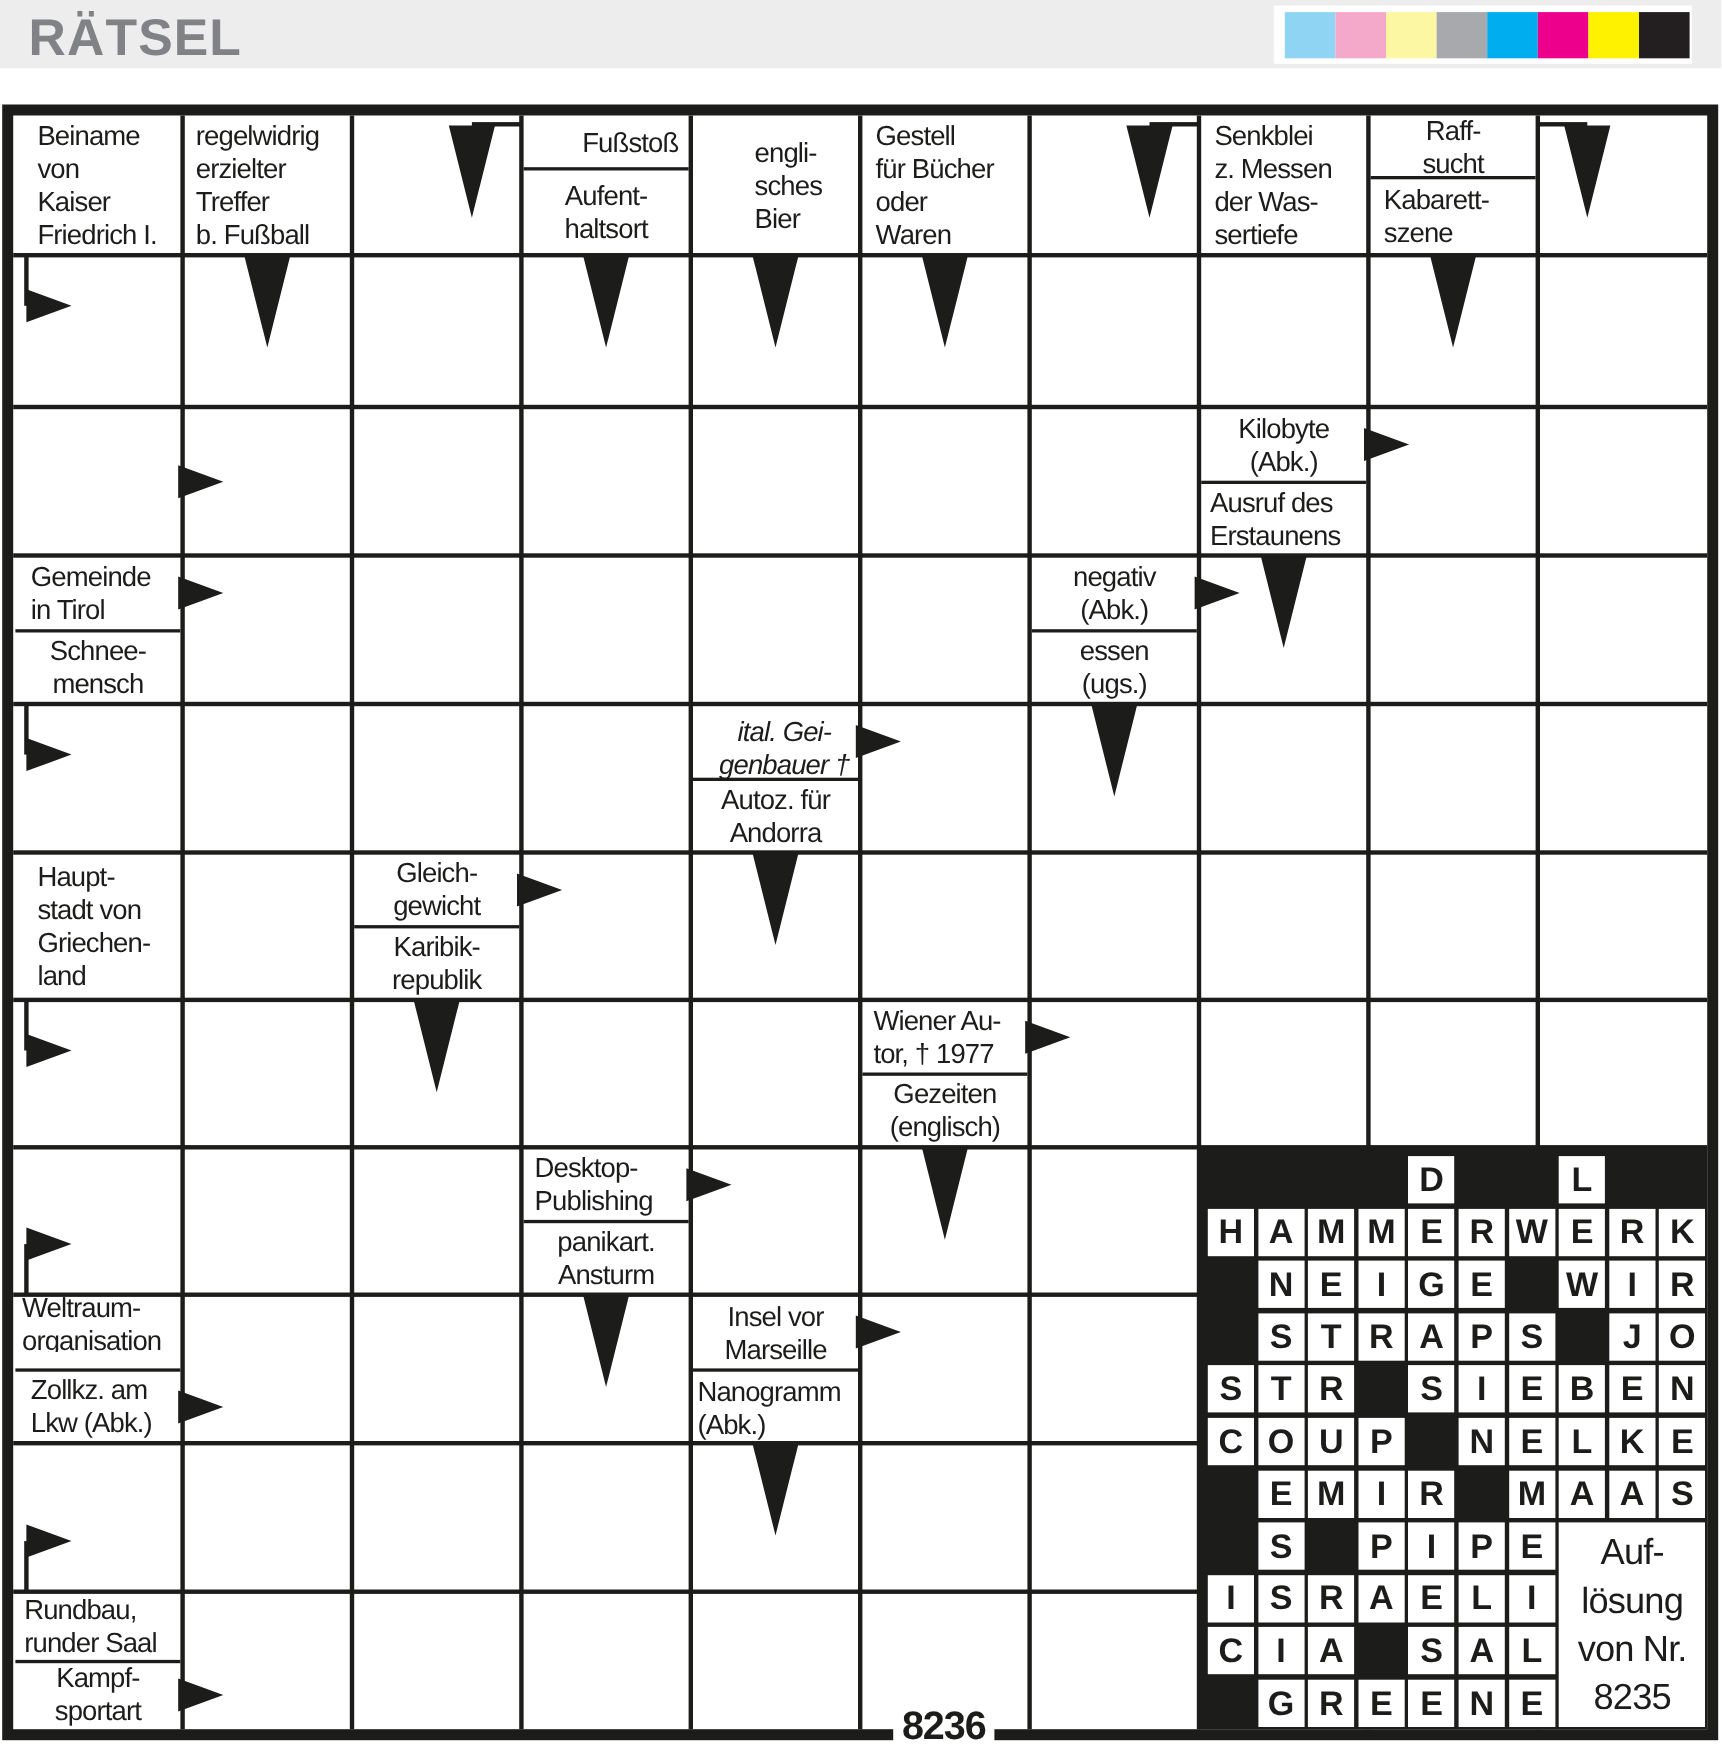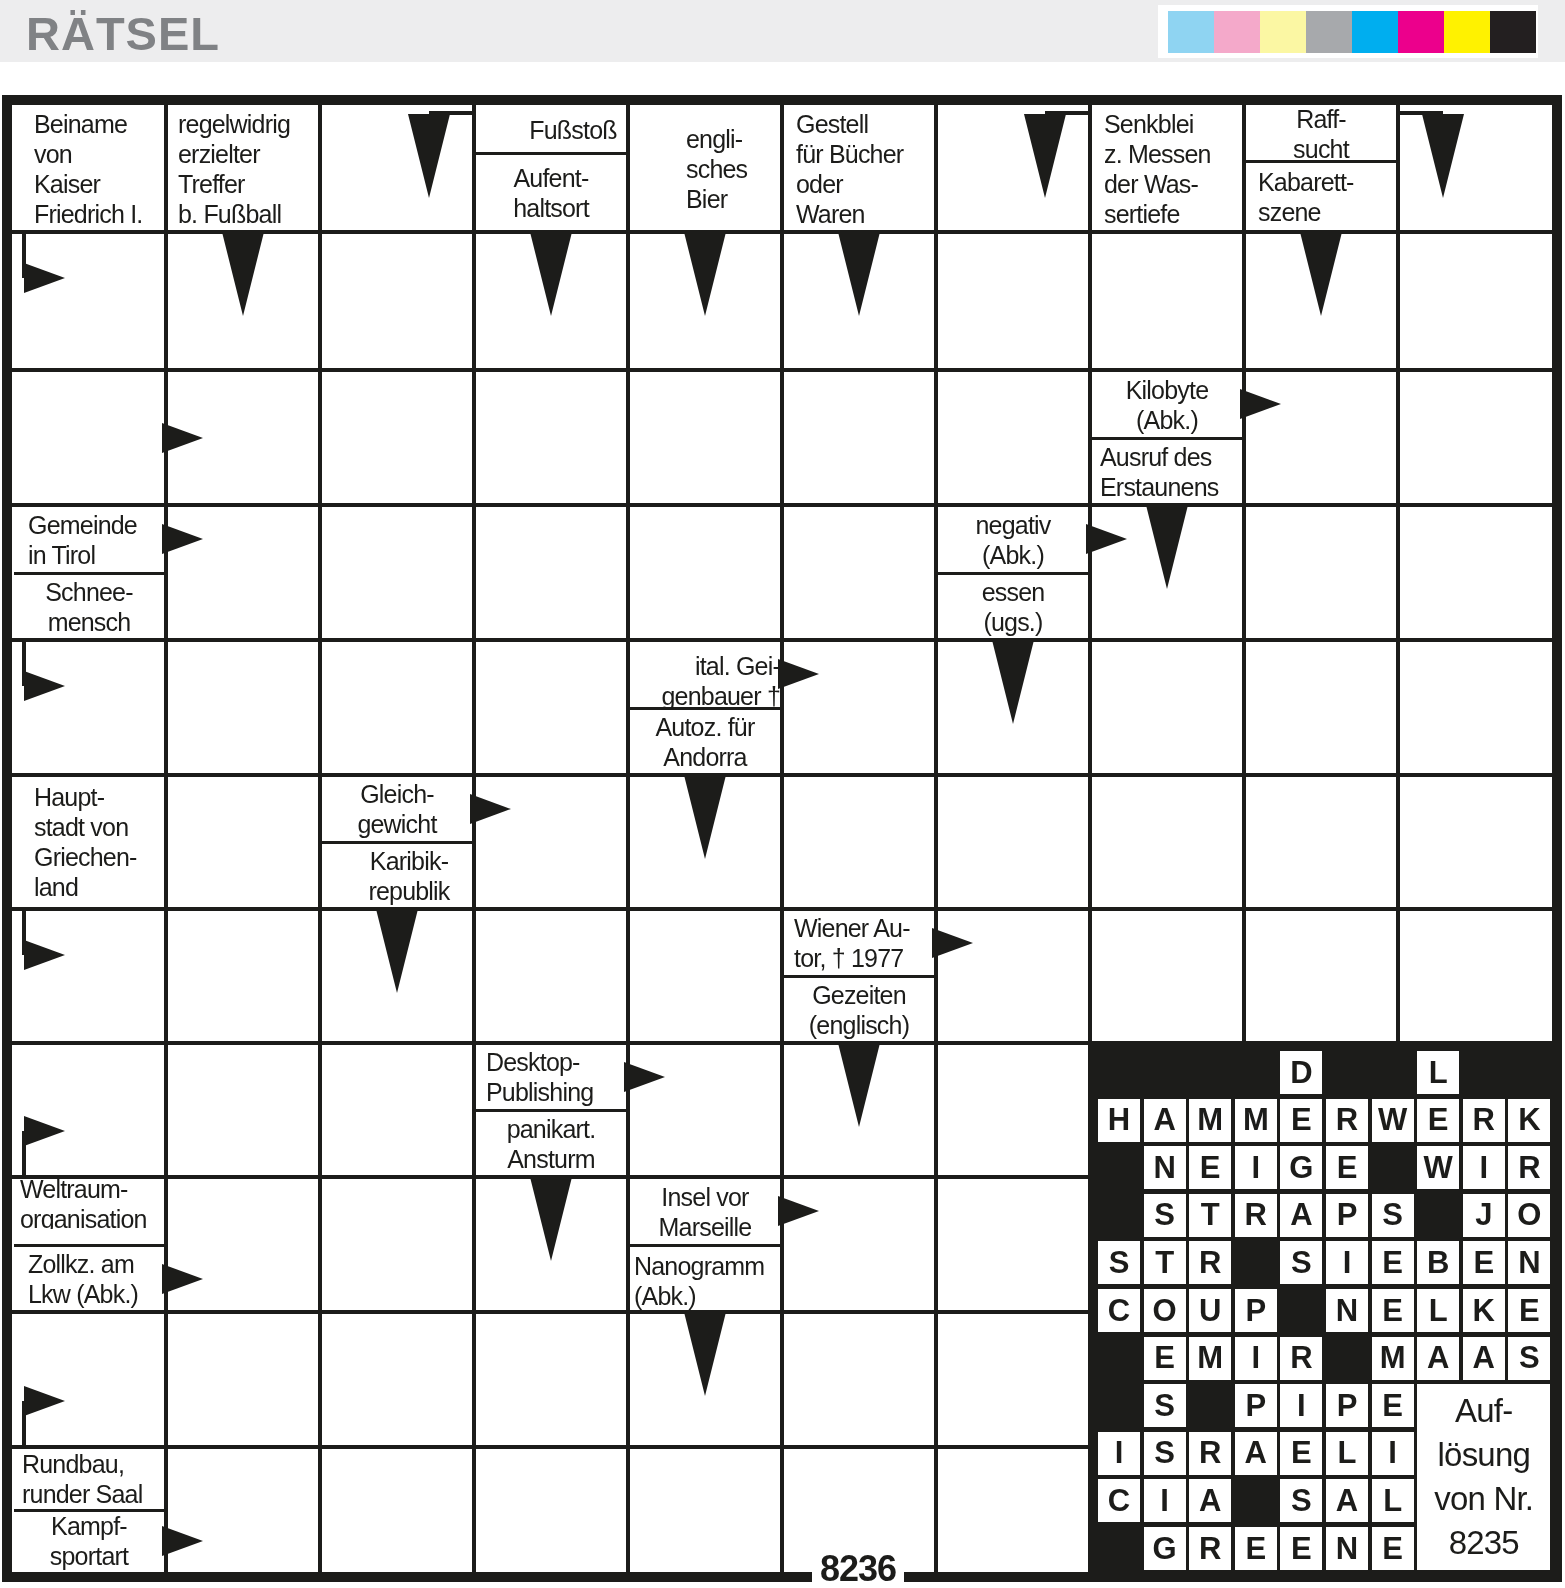--- a/index.html
+++ b/index.html
@@ -154,41 +154,41 @@
     <div class="clue" style="left: 926px; top: 402px; width: 150px; height: 65px; align-items: center; padding-left: 0px;">
       <div class="cl">negativ</div>
       <div class="cl">(Abk.)</div>
     </div>
     <div class="clue" style="left: 926px; top: 470px; width: 150px; height: 63px; align-items: center; padding-left: 0px;">
       <div class="cl">essen</div>
       <div class="cl">(ugs.)</div>
     </div>
     <div class="ar-r" style="left: 1074px; top: 419px;"></div>
     <div class="ln" style="left: 618px; top: 602px; width: 150px; height: 3px;"></div>
-    <div class="clue" style="left: 618px; top: 537px; width: 150px; height: 77px; align-items: flex-end; padding-left: 16px;">
+    <div class="clue" style="left: 618px; top: 537px; width: 150px; height: 77px; align-items: center; padding-left: 16px; font-style: italic;">
       <div class="cl">ital. Gei-</div>
       <div class="cl">genbauer †</div>
     </div>
     <div class="clue" style="left: 618px; top: 605px; width: 150px; height: 63px; align-items: center; padding-left: 0px;">
       <div class="cl">Autoz. für</div>
       <div class="cl">Andorra</div>
     </div>
     <div class="ar-r" style="left: 766px; top: 554px;"></div>
     <div class="clue" style="left: 2px; top: 672px; width: 150px; height: 130px; align-items: flex-start; padding-left: 20px;">
       <div class="cl">Haupt-</div>
       <div class="cl">stadt von</div>
       <div class="cl">Griechen-</div>
       <div class="cl">land</div>
     </div>
     <div class="ln" style="left: 310px; top: 736px; width: 150px; height: 3px;"></div>
     <div class="clue" style="left: 310px; top: 672px; width: 150px; height: 64px; align-items: center; padding-left: 0px; text-align: center;">
       <div class="cl">Gleich-</div>
       <div class="cl">gewicht</div>
     </div>
-    <div class="clue" style="left: 310px; top: 739px; width: 150px; height: 63px; align-items: center; padding-left: 0px; margin-left: 12px;">
+    <div class="clue" style="left: 310px; top: 739px; width: 150px; height: 63px; align-items: center; padding-left: 0px;">
       <div class="cl">Karibik-</div>
       <div class="cl">republik</div>
     </div>
     <div class="ar-r" style="left: 458px; top: 688.5px;"></div>
     <div class="ln" style="left: 772px; top: 870px; width: 150px; height: 3px;"></div>
     <div class="clue" style="left: 772px; top: 806px; width: 150px; height: 64px; align-items: flex-start; padding-left: 10px;">
       <div class="cl">Wiener Au-</div>
       <div class="cl">tor, † 1977</div>
     </div>
     <div class="clue" style="left: 772px; top: 873px; width: 150px; height: 63px; align-items: center; padding-left: 0px;">

